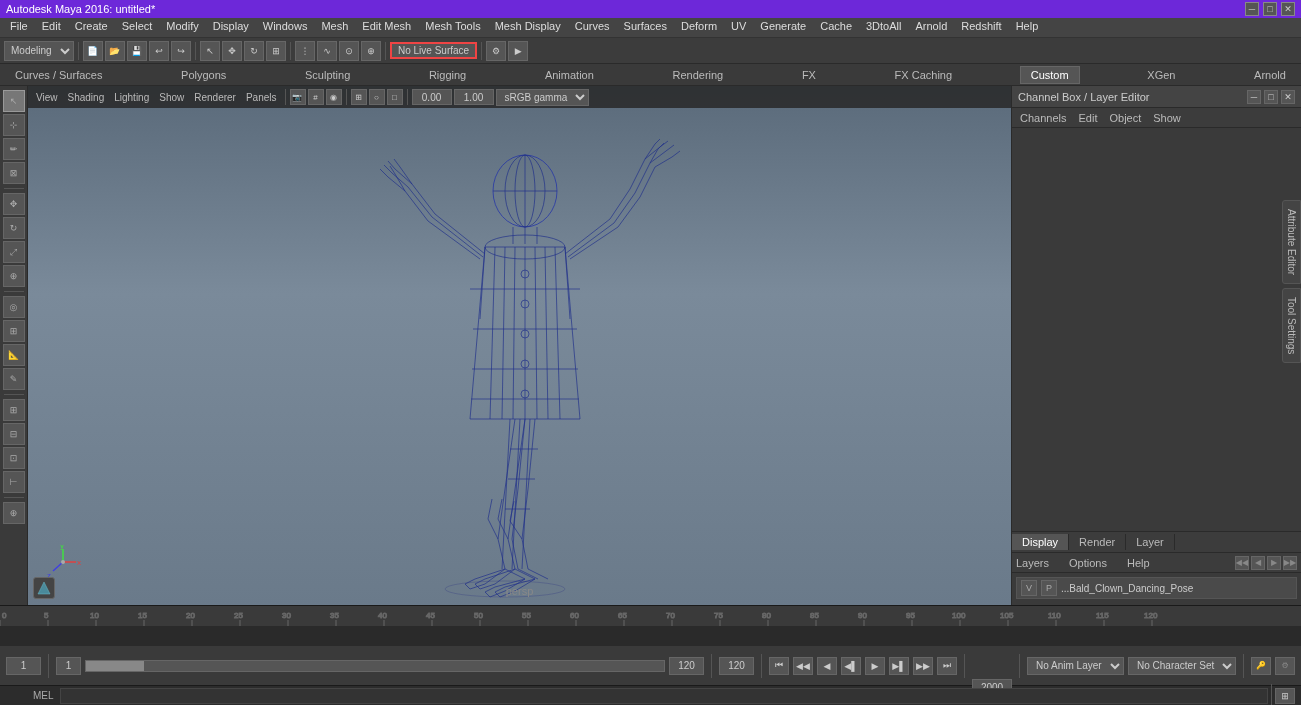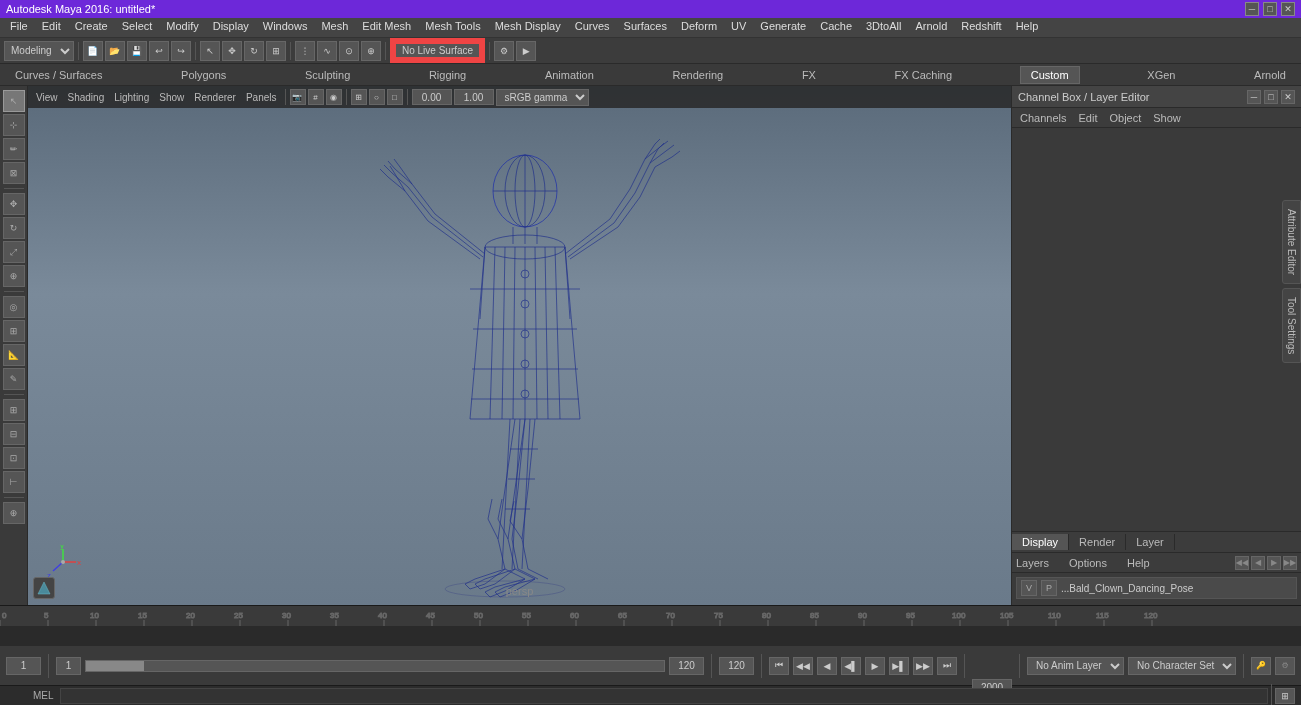--- a/index.html
+++ b/index.html
@@ -82,21 +82,21 @@
       cursor: pointer;
     }
     .toolbar-separator {
       width: 1px;
       height: 18px;
       background: #555;
       margin: 0 2px;
     }
     .toolbar-live-surface {
       background: #555;
-      border: 6px solid #ef4444;
+      border: 2px solid #ef4444;
       padding: 1px 6px;
       color: #ccc;
       font-size: 10px;
       cursor: pointer;
     }
 
     
     #layout-tabs {
       height: 22px;
       background: #3a3a3a;

